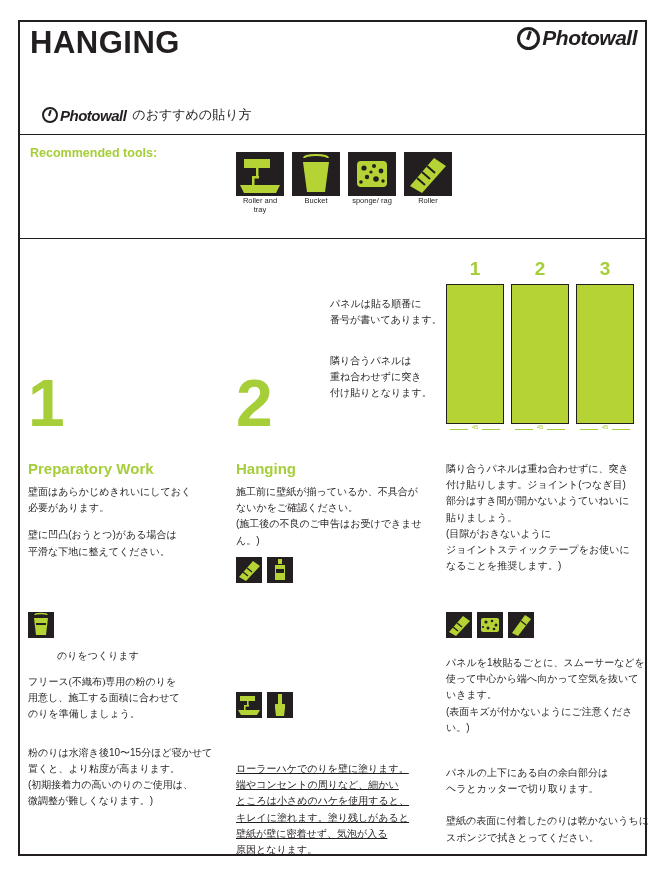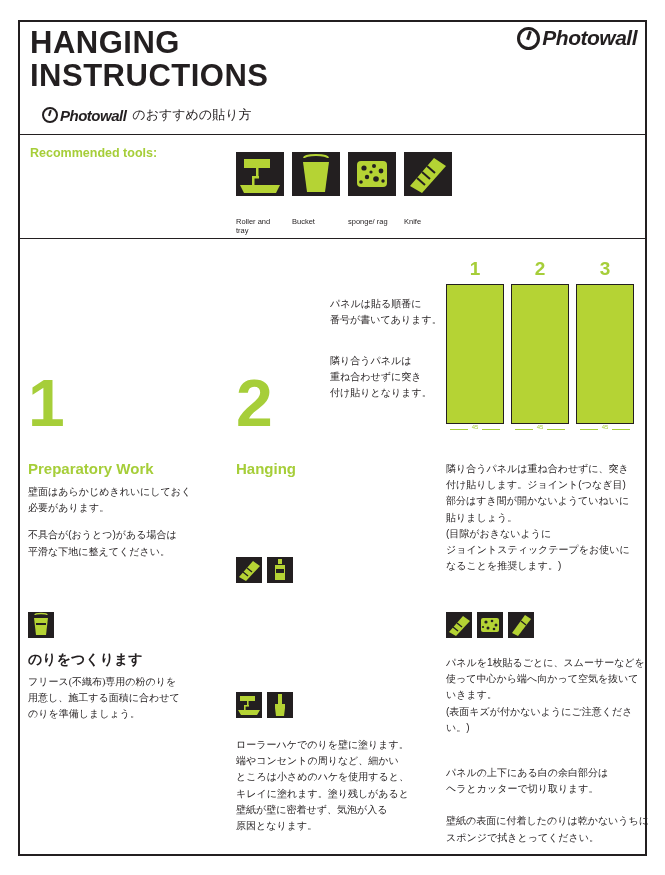--- a/index.html
+++ b/index.html
@@ -108,22 +108,22 @@
   }
   .tool { width: 48px; }
   .tool-box {
     width: 48px;
     height: 44px;
     background: #231f20;
     position: relative;
     overflow: hidden;
   }
   .tool-cap {
-    margin-top: 21px;
-    text-align: left;
+    margin-top: 0;
+    text-align: center;
     font-size: 7.5px;
     line-height: 1.25;
     color: #231f20;
   }
 
   
   .hline {
     position: absolute;
     height: 1px;
     background: #231f20;
@@ -146,22 +146,23 @@
   .body {
     position: absolute;
     font-size: 10px;
     line-height: 1.62;
     color: #231f20;
     font-family: "Liberation Sans", sans-serif;
   }
   .body p { margin: 0 0 11px 0; }
   .body p:last-child { margin-bottom: 0; }
   .bold-line {
-    font-weight: bold;
-    font-size: 14px;
+    font-weight: normal;
+    font-size: 10px;
+    margin-left: 29px;
   }
 
   
   .panels {
     position: absolute;
     left: 446px;
     top: 258px;
   }
   .panel-nums {
     display: flex;
@@ -237,21 +238,20 @@
   svg { display: block; }
 </style>
 </head>
 <body>
 
 <div class="page">
   <div class="frame"></div>
 
   <div class="title">
     <span>HANGING</span>
-    <span class="l2">INSTRUCTIONS</span>
   </div>
 
   <div class="brand brand-top">
     <span class="ring"></span>
     <span>Photowall</span>
   </div>
 
   <div class="subtitle">
     <span class="brand brand-sub">
       <span class="ring"></span>
@@ -308,21 +308,21 @@
 
     <div class="tool">
       <div class="tool-box">
         <svg width="48" height="44" viewBox="0 0 48 44">
           <path d="M6 34 L30 6 L42 14 L18 41 Z" fill="#b5d334"></path>
           <path d="M13 26 L21 33" stroke="#231f20" stroke-width="2"></path>
           <path d="M18 20 L26 27" stroke="#231f20" stroke-width="2"></path>
           <path d="M23 14 L31 21" stroke="#231f20" stroke-width="2"></path>
         </svg>
       </div>
-      <div class="tool-cap">Knife</div>
+      <div class="tool-cap">Roller</div>
     </div>
 
   </div>
 
   <div class="hline" style="left:20px; top:238px; width:625px;"></div>
 
   <div class="panels">
     <div class="panel-nums">
       <div class="panel-num">1</div>
       <div class="panel-num">2</div>
@@ -344,44 +344,53 @@
 番号が書いてあります。</div>
   <div class="panel-note" style="top:353px; white-space:pre-line;">隣り合うパネルは
 重ね合わせずに突き
 付け貼りとなります。</div>
 
   <div class="bignum" style="left:28px; top:370px;">1</div>
   <div class="sechead" style="left:28px; top:460px;">Preparatory Work</div>
   <div class="body" style="left:28px; top:484px; width:190px;">
     <p style="white-space:pre-line;">壁面はあらかじめきれいにしておく
 必要があります。</p>
-    <p style="white-space:pre-line;">不具合が(おうとつ)がある場合は
+    <p style="white-space:pre-line;">壁に凹凸(おうとつ)がある場合は
 平滑な下地に整えてください。</p>
   </div>
 
   <div class="icon-row" style="position:absolute; left:28px; top:608px;">
     <div class="ibox">
       <svg width="26" height="26" viewBox="0 0 26 26">
         <path d="M7 3 C7 1, 19 1, 19 3" stroke="#b5d334" stroke-width="1.5" fill="none"></path>
         <path d="M6 6 L20 6 L18 23 L8 23 Z" fill="#b5d334"></path>
         <rect x="8" y="11" width="10" height="2" fill="#231f20"></rect>
       </svg>
     </div>
   </div>
 
   <div class="body bold-line" style="left:28px; top:648px; width:200px;">のりをつくります</div>
   <div class="body" style="left:28px; top:674px; width:200px;">
     <p style="white-space:pre-line;font-family:Liberation Serif, serif;">フリース(不織布)専用の粉のりを
 用意し、施工する面積に合わせて
 のりを準備しましょう。</p>
+    <p style="white-space:pre-line; margin-top:22px;">粉のりは水溶き後10〜15分ほど寝かせて
+置くと、より粘度が高まります。
+(初期接着力の高いのりのご使用は、
+微調整が難しくなります。)</p>
   </div>
 
   <div class="bignum" style="left:236px; top:370px;">2</div>
   <div class="sechead" style="left:236px; top:460px;">Hanging</div>
 
+  <div class="body" style="left:236px; top:484px; width:200px;">
+    <p style="white-space:pre-line;">施工前に壁紙が揃っているか、不具合が
+ないかをご確認ください。
+(施工後の不良のご申告はお受けできません。)</p>
+  </div>
 
   <div class="icon-row" style="position:absolute; left:236px; top:553px;">
     <div class="ibox">
       <svg width="26" height="26" viewBox="0 0 26 26">
         <path d="M3 20 L17 4 L24 9 L10 24 Z" fill="#b5d334"></path>
         <path d="M7 15 L12 19" stroke="#231f20" stroke-width="1.4"></path>
         <path d="M11 11 L16 15" stroke="#231f20" stroke-width="1.4"></path>
       </svg>
     </div>
     <div class="ibox">
@@ -406,21 +415,21 @@
     </div>
     <div class="ibox">
       <svg width="26" height="26" viewBox="0 0 26 26">
         <rect x="11" y="2" width="4" height="10" fill="#b5d334"></rect>
         <rect x="8" y="12" width="10" height="4" fill="#b5d334"></rect>
         <path d="M8 16 L18 16 L17 24 L9 24 Z" fill="#b5d334"></path>
       </svg>
     </div>
   </div>
 
-  <div class="body" style="left:236px; top:737px; width:205px;">
+  <div class="body" style="left:236px; top:761px; width:205px;text-decoration:underline;">
     <p style="white-space:pre-line;">ローラーハケでのりを壁に塗ります。
 端やコンセントの周りなど、細かい
 ところは小さめのハケを使用すると、
 キレイに塗れます。塗り残しがあると
 壁紙が壁に密着せず、気泡が入る
 原因となります。</p>
   </div>
 
   <div class="body" style="left:446px; top:461px; width:200px;">
     <p style="white-space:pre-line;">隣り合うパネルは重ね合わせずに、突き

